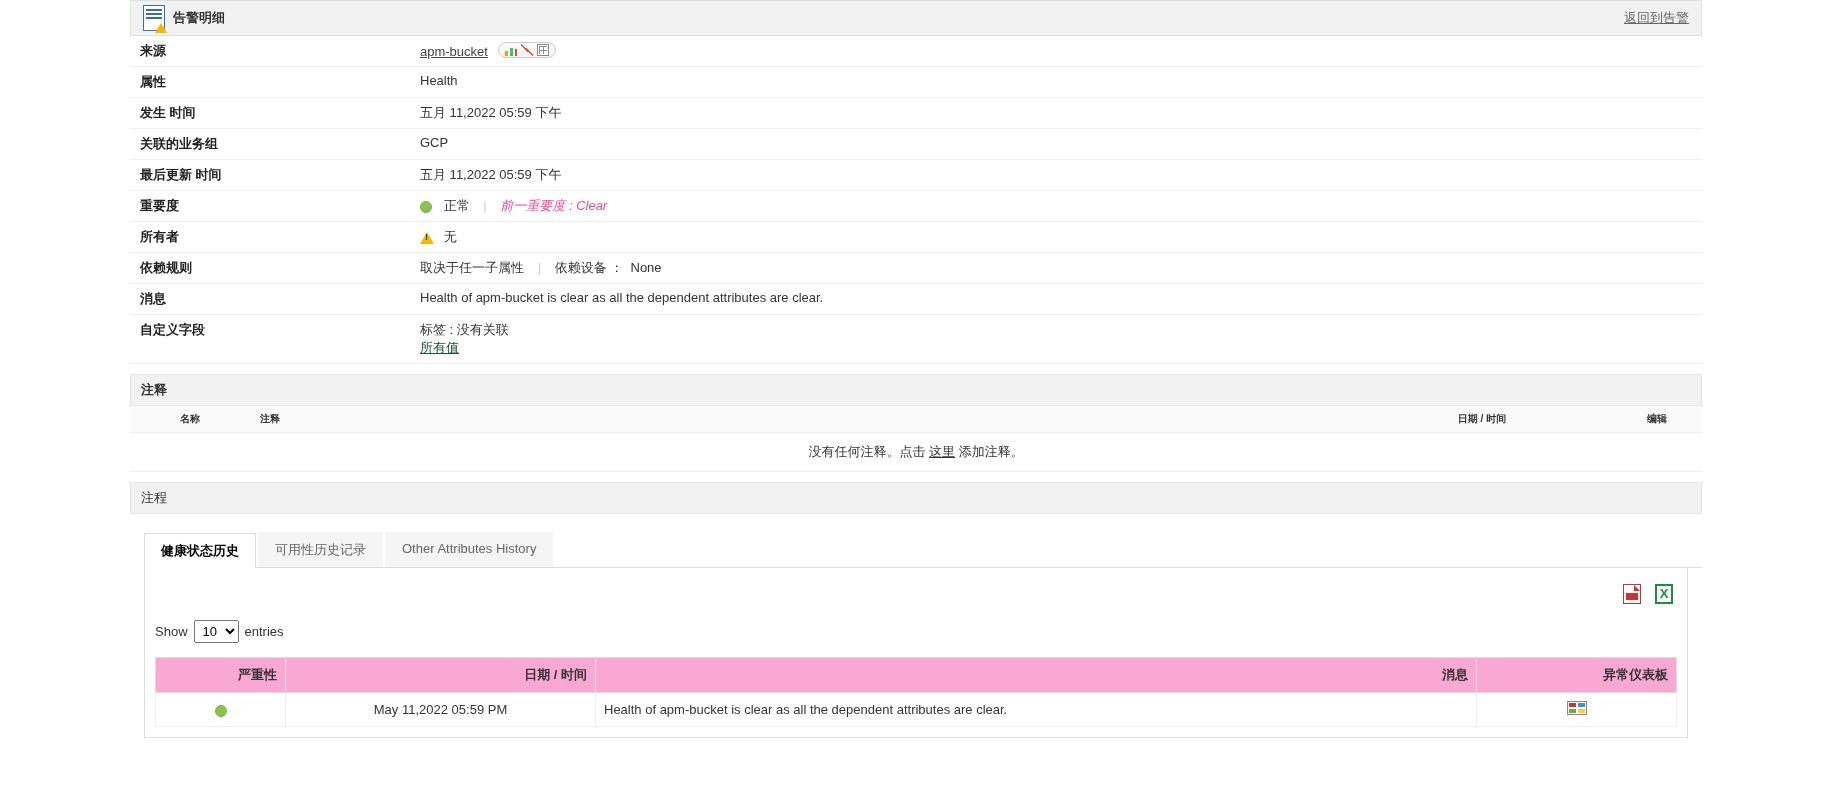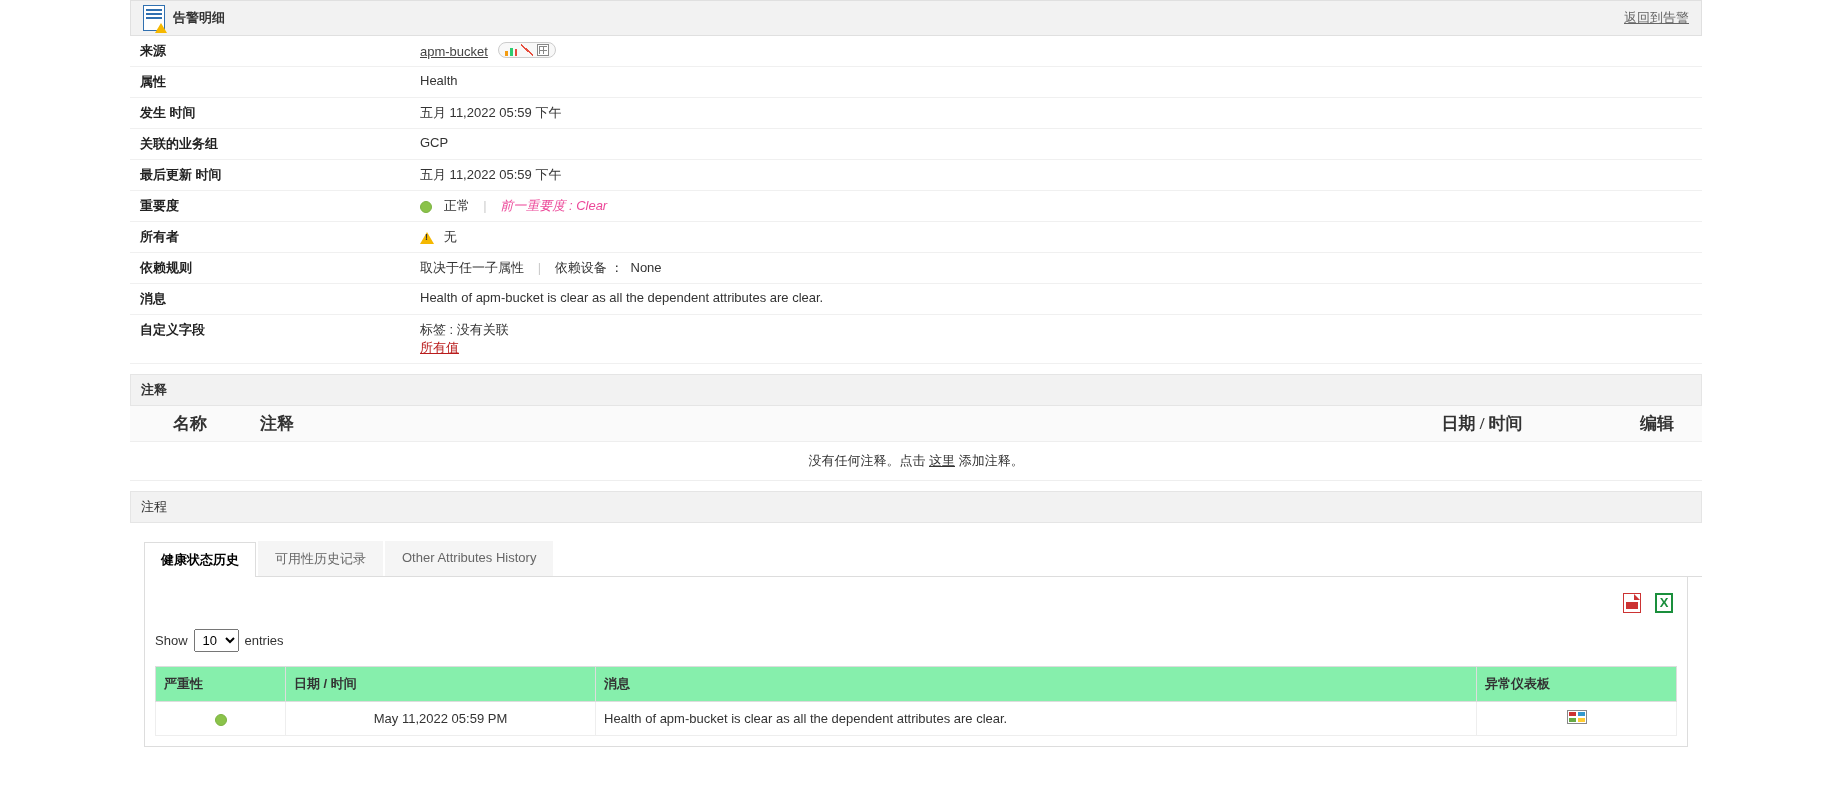--- a/index.html
+++ b/index.html
@@ -47,41 +47,41 @@
 
 .status-dot { display:inline-block; width:12px;height:12px;border-radius:50%; background:#8bc34a; border:1px solid #7cb342; vertical-align:middle; margin-right:8px;}
 .sep { color:#ccc; margin: 0 10px; }
 .italic { font-style: italic; color:#ec4899;}
 
 .warn-tri{display:inline-block;width:0;height:0;border-left:7px solid transparent;border-right:7px solid transparent;border-bottom:12px solid #f5b800;position:relative;vertical-align:middle;margin-right:6px;}
 .warn-tri::after{content:"!";position:absolute;left:-2px;top:0px;font-size:9px;font-weight:bold;color:#333;}
 
 .section-header { background:#f2f2f2; border:1px solid #e5e5e5; padding:6px 10px; font-weight:bold; font-size:13px; margin-top:10px;}
 .anno-table { width:100%; border-collapse:collapse; }
-.anno-table th { background:#fafafa; border-bottom:1px solid #eee; padding:6px 10px; font-size:17px; font-weight:bold; text-align:left;font-family:Liberation Serif, serif;}
+.anno-table th { background:#fafafa; border-bottom:1px solid #eee; padding:6px 10px; font-size:10px; font-weight:bold; text-align:left;}
 .anno-empty { text-align:center; padding:10px; border-bottom:1px solid #eee; color:#333;}
 .anno-empty a{ text-decoration:underline; color:#333;}
 
 .tabs { margin-top:18px; margin-left:14px; display:flex; border-bottom:1px solid #ddd;}
 .tab { padding:8px 16px; font-size:13px; color:#666; cursor:pointer; border:1px solid transparent; border-bottom:none; background:#f5f5f5; margin-right:2px;}
 .tab.active { background:#fff; color:#000000; font-weight:bold; border-color:#ddd; position:relative; top:1px;}
 
 .tab-panel { border:1px solid #ddd; border-top:none; padding:16px 10px 10px 10px; margin: 0 14px;}
 .export-row { display:flex; justify-content:flex-end; gap:14px; padding-right:4px; padding-bottom:10px;}
 .export-icon { width:18px; height:20px; display:inline-block; cursor:pointer;}
 .pdf-icon{ background:#fff;border:1px solid #c33; position:relative;}
 .pdf-icon::before{content:"";position:absolute;top:0;right:0;width:0;height:0;border-top:6px solid #fff;border-left:6px solid #c33;}
 .pdf-icon::after{content:"";position:absolute;left:2px;right:2px;bottom:3px;height:7px;background:#c33;}
 .xls-icon{ background:#fff;border:2px solid #1a8f3c; position:relative; color:#1a8f3c; font-weight:bold; font-size:13px; text-align:center; line-height:16px;}
 
 .entries-row { display:flex; align-items:center; gap:6px; font-size:13px; color:#333; padding:6px 0 14px 0;}
 .entries-row select{ font-size:13px; padding:2px 4px;}
 
 .data-table{ width:100%; border-collapse:collapse;}
-.data-table th{ background:#86efac; border:1px solid #ddd; padding:8px; font-size:13px; font-weight:bold; text-align:left;}
+.data-table th{ background:#f9a8d4; border:1px solid #ddd; padding:8px; font-size:13px; font-weight:bold; text-align:right;}
 .data-table td{ border:1px solid #eee; padding:8px; font-size:13px; text-align:center;}
 .data-table td.left{ text-align:left;}
 
 .dash-icon{display:inline-block;width:20px;height:14px;background:#fff;border:1px solid #888;position:relative;}
 .dash-icon::before{content:"";position:absolute;left:1px;top:1px;width:7px;height:4px;background:#c33;}
 .dash-icon::after{content:"";position:absolute;right:1px;top:1px;width:7px;height:4px;background:#39c;box-shadow:-9px 6px 0 #6a4,0px 6px 0 #fc3;}
 </style>
 </head>
 <body>
 
@@ -155,21 +155,21 @@
       </td>
     </tr>
     <tr>
       <td class="label">消息</td>
       <td class="value">Health of apm-bucket is clear as all the dependent attributes are clear.</td>
     </tr>
     <tr>
       <td class="label">自定义字段</td>
       <td class="value">
         <div>标签 : 没有关联</div>
-        <a class="link-underline" style="color:#b91c1c;margin-top:28px;">所有值</a>
+        <a class="link-underline" style="color:#14532d;margin-top:28px;">所有值</a>
       </td>
     </tr>
   </tbody>
     </table>
 
   <div class="section-header">注释</div>
   <table class="anno-table">
     <tbody>
         <tr>
       <th style="width:120px;text-align:center;">名称</th>

